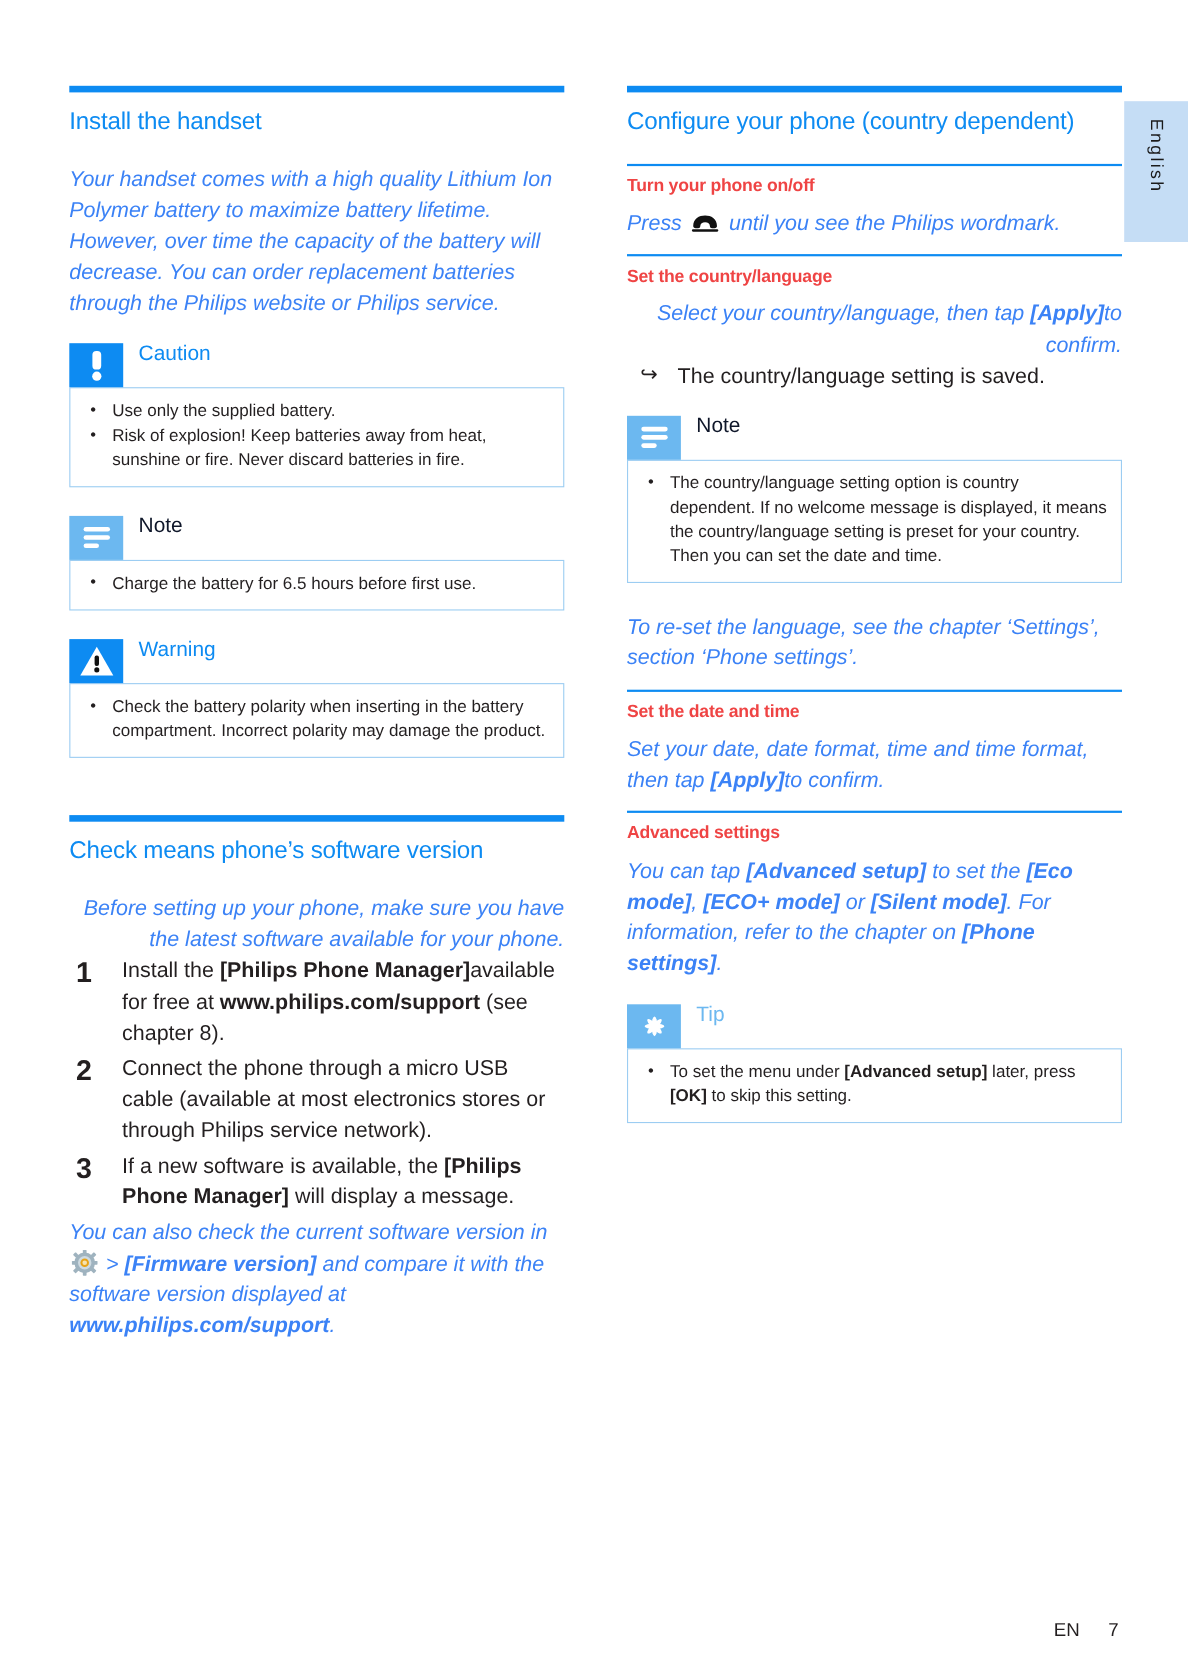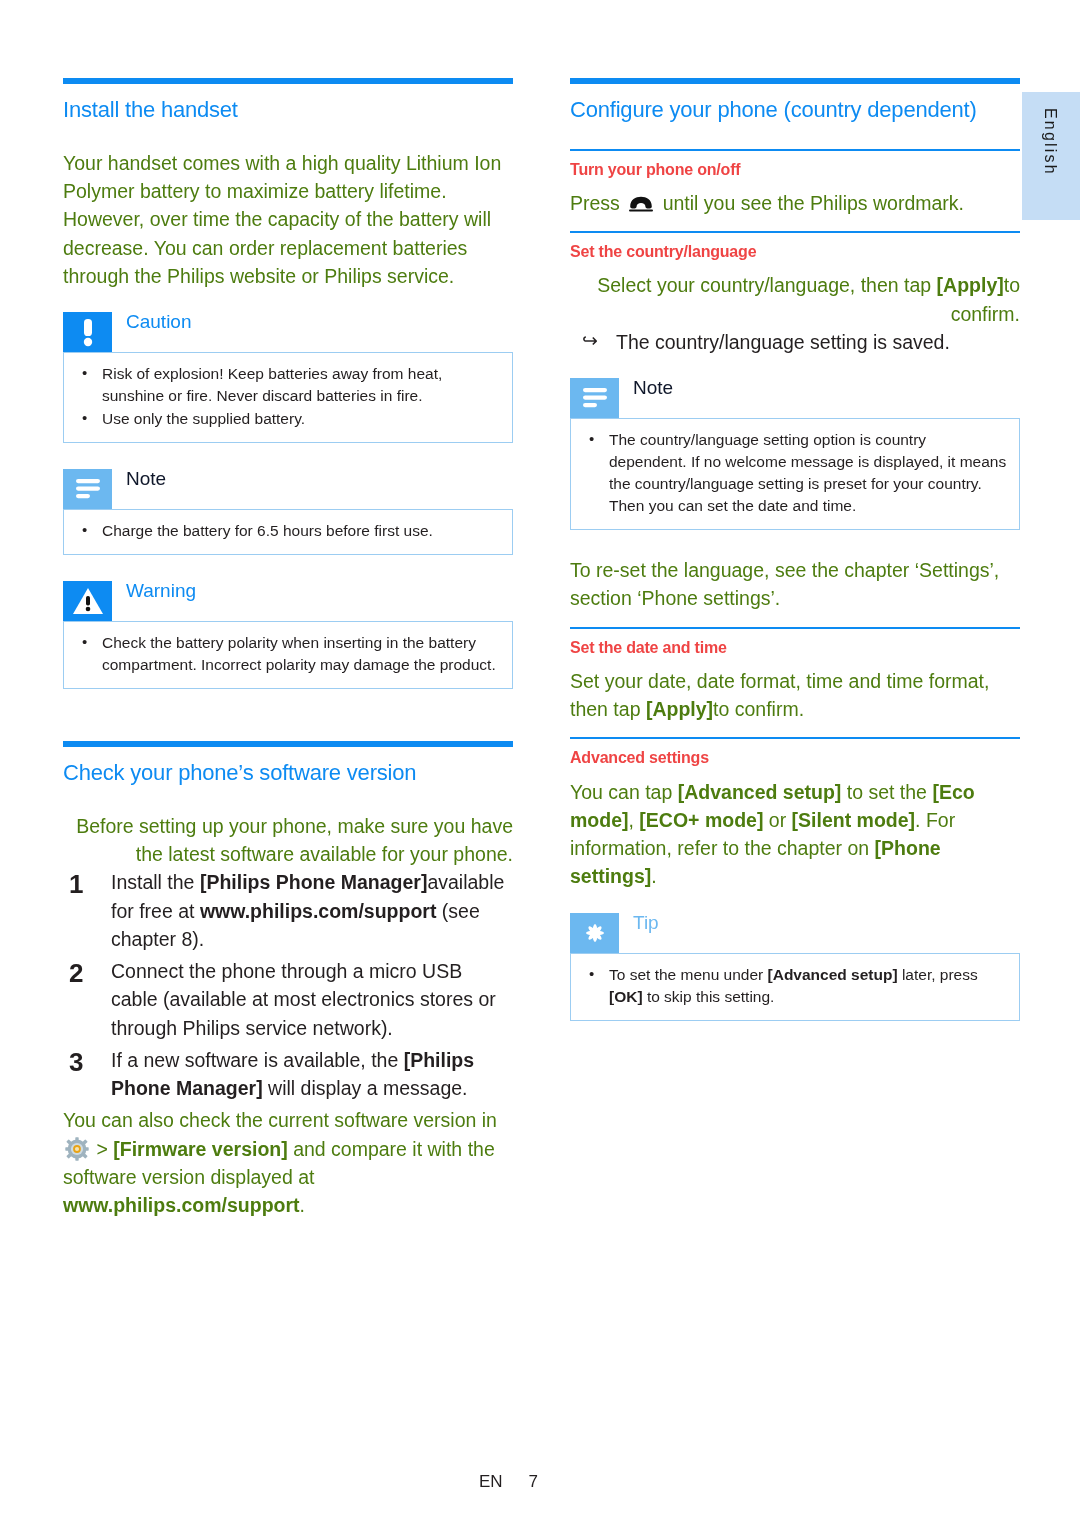--- a/index.html
+++ b/index.html
@@ -80,21 +80,22 @@
     margin: 0 0 10px 0;
     line-height: 1.2;
     letter-spacing: -0.2px;
   }
 
   
   p.body {
     font-size: 19.5px;
     line-height: 1.45;
     margin: 0 0 14px 0;
-    color: #4d7c0f;
+    color: #3b82f6;
+    font-style: italic;
   }
   p.body.tight { margin-bottom: 0; text-align: right; }
   .b { font-weight: bold; }
 
   
   .result {
     font-size: 19.5px;
     line-height: 1.45;
     margin: 0 0 14px 0;
     padding-left: 46px;
@@ -206,21 +207,21 @@
     height: 24px;
     margin: 0 2px;
   }
 
   
   .footer {
     position: absolute;
     left: 0;
     top: 1472px;
     width: 1080px;
-    text-align: center;
+    text-align: right;
     padding-right: 63px;
     box-sizing: border-box;
     font-size: 17px;
     color: #231f20;
   }
   .footer .en   { margin-right: 26px; }
 </style>
 </head>
 <body>
 
@@ -242,22 +243,22 @@
         <div class="callout-badge badge-caution">
           <svg width="22" height="30" viewBox="0 0 22 30" aria-hidden="true">
             <rect x="7" y="2" width="8" height="17" rx="3.6" fill="#ffffff"></rect>
             <circle cx="11" cy="25" r="4.2" fill="#ffffff"></circle>
           </svg>
         </div>
         <div class="callout-title title-caution">Caution</div>
       </div>
       <div class="callout-body">
         <ul>
+          <li>Use only the supplied battery.</li>
           <li>Risk of explosion! Keep batteries away from heat, sunshine or fire. Never discard batteries in fire.</li>
-          <li>Use only the supplied battery.</li>
         </ul>
       </div>
     </div>
 
     <div class="callout">
       <div class="callout-head">
         <div class="callout-badge badge-note">
           <svg width="30" height="24" viewBox="0 0 30 24" aria-hidden="true">
             <rect x="3" y="2" width="24" height="4.2" rx="2.1" fill="#ffffff"></rect>
             <rect x="3" y="9.5" width="24" height="4.2" rx="2.1" fill="#ffffff"></rect>
@@ -287,21 +288,21 @@
       <div class="callout-body">
         <ul>
           <li>Check the battery polarity when inserting in the battery compartment. Incorrect polarity may damage the product.</li>
         </ul>
       </div>
     </div>
 
     <div style="height:26px"></div>
 
     <div class="rule-thick"></div>
-    <h1 class="chapter">Check your phone’s software version</h1>
+    <h1 class="chapter">Check means phone’s software version</h1>
 
     <p class="body tight">Before setting up your phone, make sure you have the latest software available for your phone.</p>
 
     <ol class="steps" id="left-steps">
         <li><span class="num">1</span>Install the <span class="b">[Philips Phone Manager]</span>available for free at <span class="b">www.philips.com/support</span> (see chapter 8).</li>
         <li><span class="num">2</span>Connect the phone through a micro USB cable (available at most electronics stores or through Philips service network).</li>
         <li><span class="num">3</span>If a new software is available, the <span class="b">[Philips Phone Manager]</span> will display a message.</li>
       </ol>
 
     <p class="body" id="left-closing">You can also check the current software version in <span class="icon-gear"><svg width="24" height="24" viewBox="0 0 24 24" aria-hidden="true">

